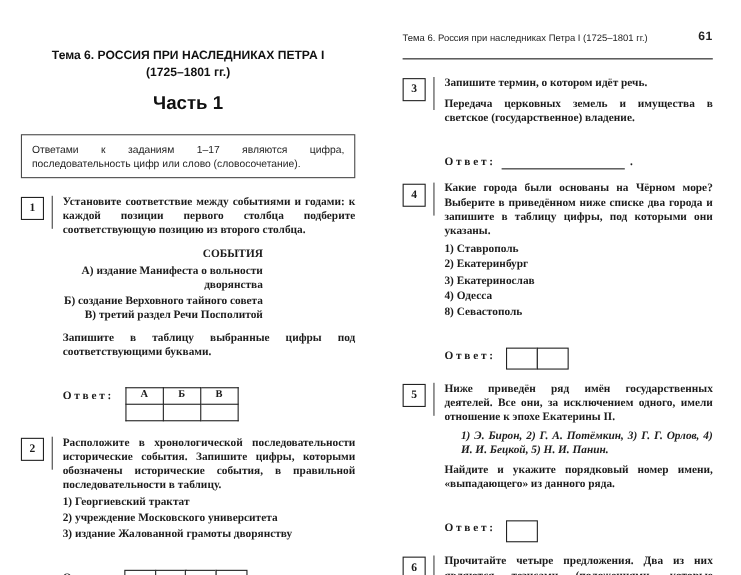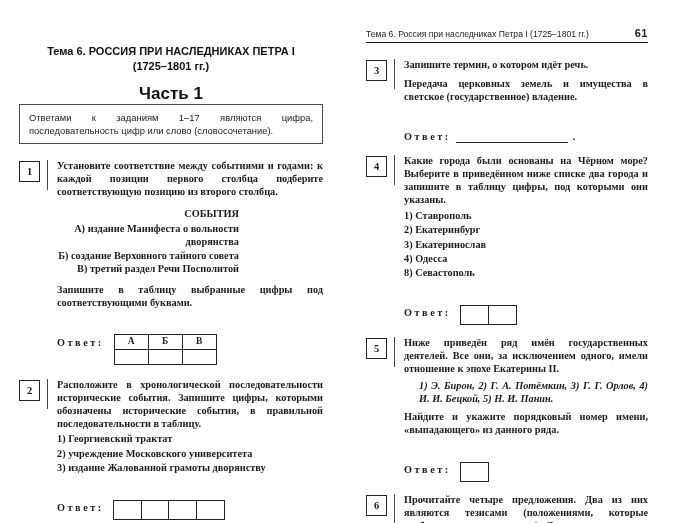--- a/index.html
+++ b/index.html
@@ -6,36 +6,36 @@
   body{
     width:674px;height:523px;background:#ffffff;position:relative;overflow:hidden;
     font-family:"Liberation Serif", serif;color:#1c1c1c;
   }
   .col-left{position:absolute;left:19px;top:44px;width:304px;}
   .col-right{position:absolute;left:366px;top:27px;width:282px;}
 
   
   .running-head{
     display:flex;justify-content:space-between;align-items:flex-end;
-    border-bottom:1.6px solid #1a1a1a;padding-bottom:3px;
+    border-bottom:1.6px solid #1a1a1a;padding-bottom:14px;
     font-family:"Liberation Sans", sans-serif;font-size:8.6px;color:#222;
   }
   .running-head .pagenum{font-weight:bold;font-size:11px;letter-spacing:.5px;}
 
   
   .chapter-title{
     text-align:center;font-family:"Liberation Sans", sans-serif;
     font-weight:bold;font-size:11px;line-height:1.32;color:#111;
   }
   .part-title{
     text-align:center;font-family:"Liberation Sans", sans-serif;
     font-weight:bold;font-size:17px;margin-top:11px;color:#111;
   }
   .note-box{
-    margin-top:0;border:1.2px solid #4a4a4a;padding:6px 9px;
+    margin-top:18px;border:1.2px solid #4a4a4a;padding:6px 9px;
     font-family:"Liberation Sans", sans-serif;font-size:9.4px;line-height:1.4;
     text-align:justify;color:#222;
   }
 
   
   .question{display:flex;align-items:flex-start;}
   .q-gap-14{margin-top:14px;}
   .q-gap-12{margin-top:12px;}
   .q-gap-16{margin-top:16px;}
   .qnum{

